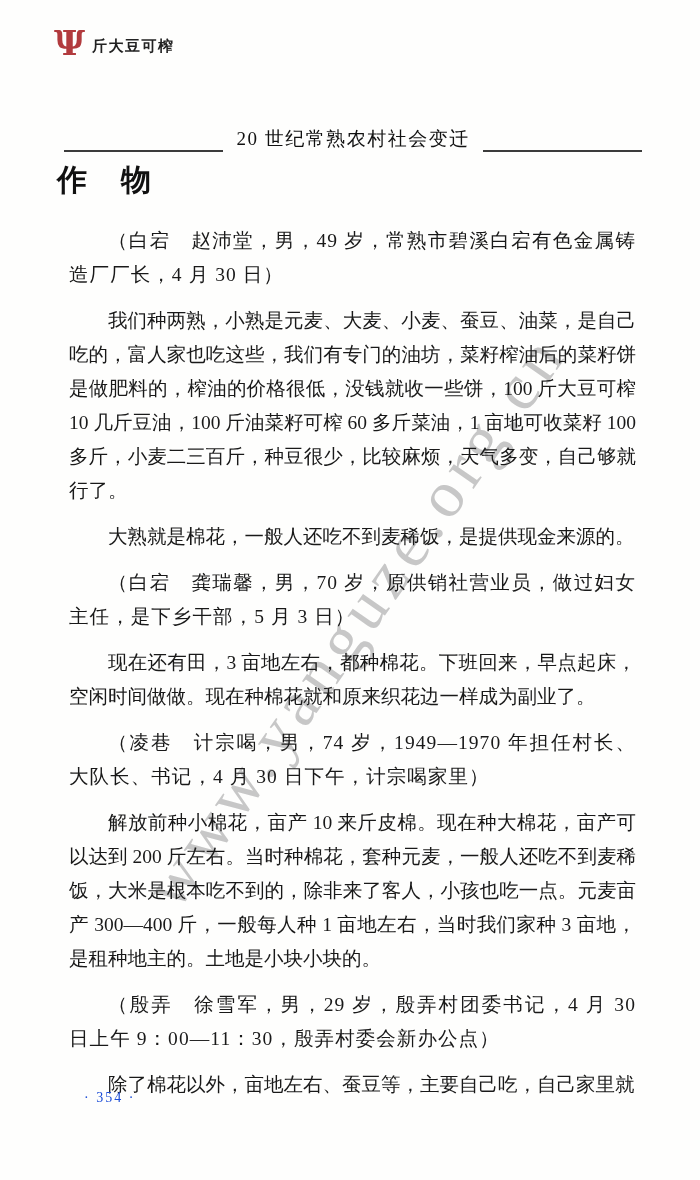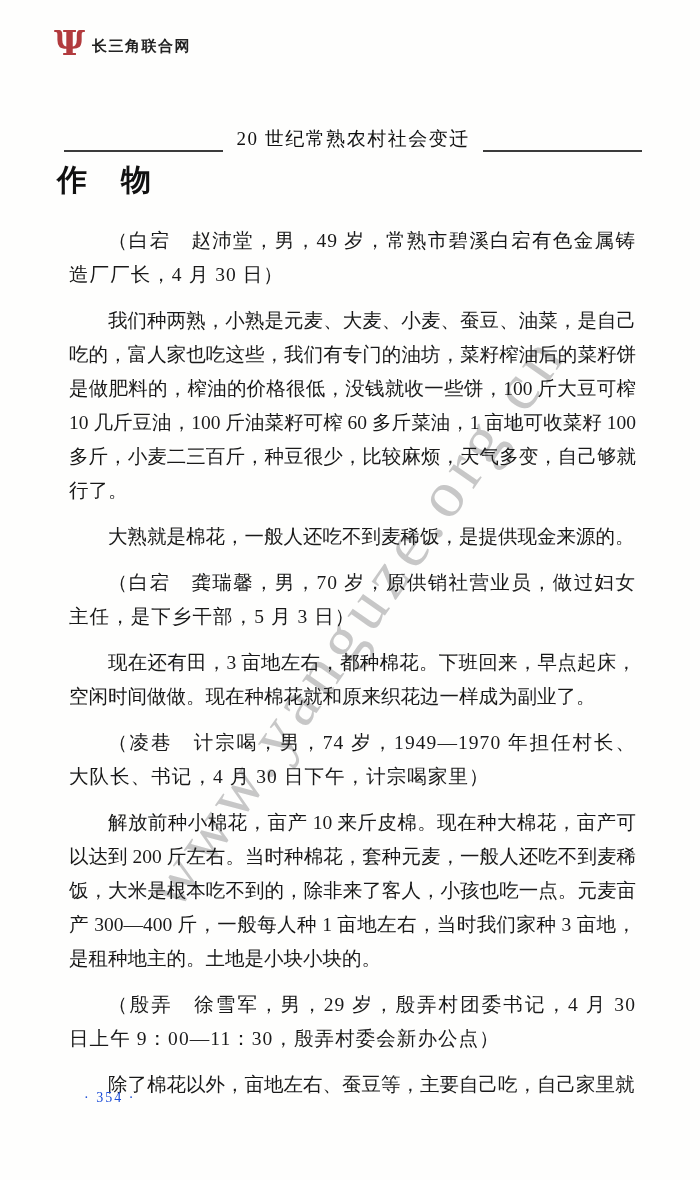--- a/index.html
+++ b/index.html
@@ -75,21 +75,21 @@
 </style>
 </head>
 <body>
 
 <div class="page">
 
   <div class="watermark">www.yanguze.org.cn</div>
 
   <div class="logo">
     <span class="logo-symbol">Ψ</span>
-    <span class="logo-text">长三角联合网</span>
+    <span class="logo-text">斤大豆可榨</span>
   </div>
 
   <div class="running-header">
     <div class="rule"></div>
     <div class="header-title">20 世纪常熟农村社会变迁</div>
     <div class="rule"></div>
   </div>
 
   <div class="content">
     <h1 class="article-title">作　物</h1>

